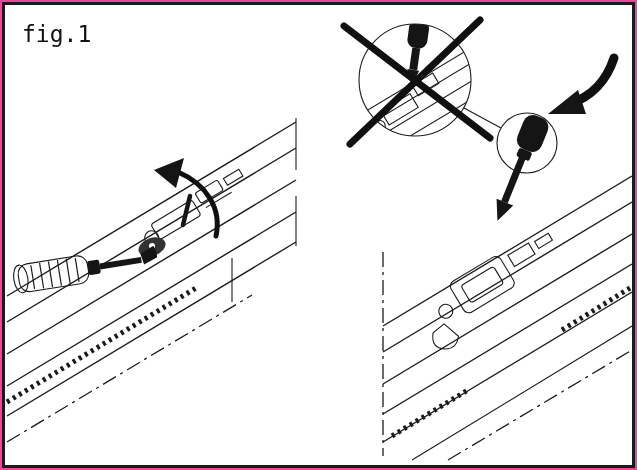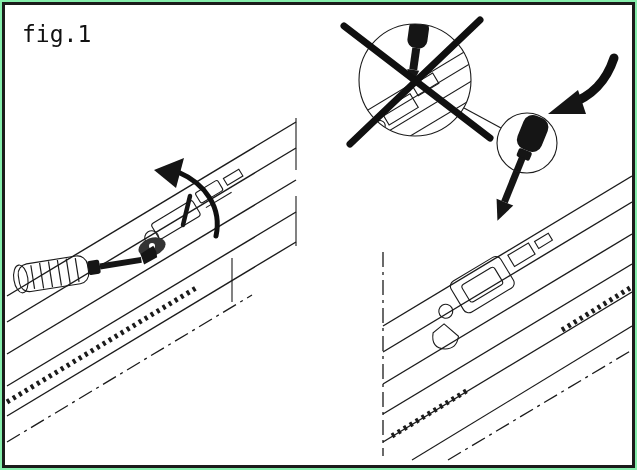--- a/index.html
+++ b/index.html
@@ -5,21 +5,21 @@
   html, body {
     margin: 0;
     padding: 0;
     background: #ffffff;
     font-family: "DejaVu Sans", sans-serif;
   }
   .figure-wrap {
     position: relative;
     width: 637px;
     height: 470px;
-    background: #86efac;
+    background: #ec4899;
   }
   svg { display: block; }
   .thin  { stroke: #1b1b1b; stroke-width: 1.4; fill: none; }
   .thin2 { stroke: #1b1b1b; stroke-width: 1.1; fill: none; }
   .dashdot { stroke: #1b1b1b; stroke-width: 1.3; fill: none; stroke-dasharray: 15 5 3 5; }
   .chain { stroke: #1b1b1b; stroke-width: 5; fill: none; stroke-dasharray: 3 4; }
   .boldline { stroke: #101010; fill: none; stroke-linecap: round; }
   .fillblack { fill: #151515; stroke: none; }
   .figlabel {
     font-family: "DejaVu Sans Mono", monospace;

